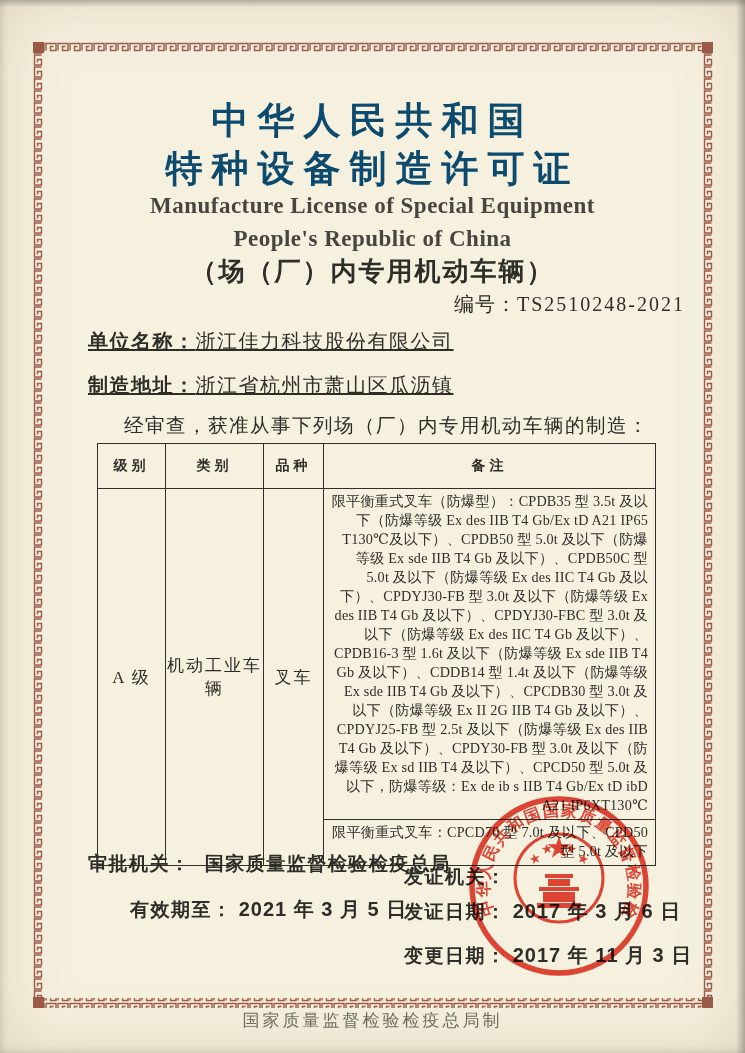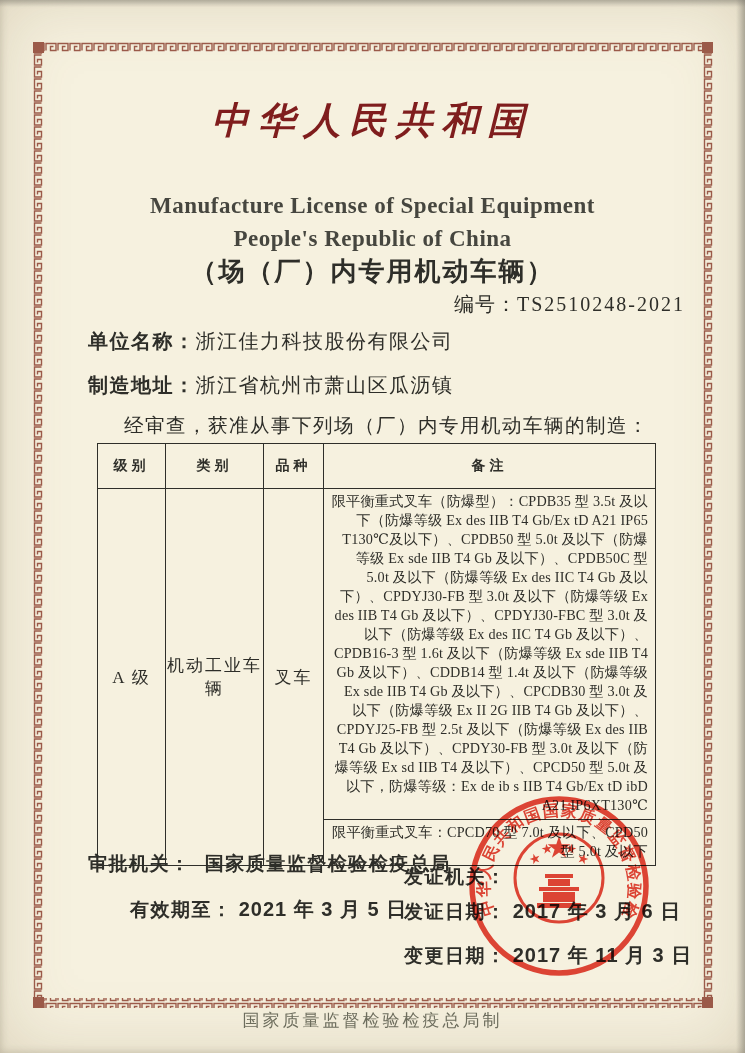--- a/index.html
+++ b/index.html
@@ -12,27 +12,27 @@
     position:relative;width:745px;height:1053px;overflow:hidden;
     background:#f6f1df;
     box-shadow:inset 0 0 70px rgba(135,115,75,.22), inset 0 0 8px rgba(60,55,40,.25);
   }
   .edge-right{position:absolute;right:0;top:0;width:9px;height:100%;
     background:linear-gradient(to left,rgba(110,108,100,.40),rgba(110,108,100,0));}
   .edge-top{position:absolute;left:0;top:0;width:100%;height:7px;
     background:linear-gradient(to bottom,rgba(110,108,100,.35),rgba(110,108,100,0));}
   .frame-svg{position:absolute;left:33px;top:42px;}
   .abs{position:absolute;}
-  .t-red{color:#7f1d1d;font-style:italic;}
+  .t-red{color:#0c4a6e;}
   .title-cn{width:745px;text-align:center;font-weight:700;font-size:37px;letter-spacing:9px;}
   .title-en{width:745px;text-align:center;font-weight:700;font-size:23px;color:#46463f;letter-spacing:.5px;}
   .subtitle{width:745px;text-align:center;font-weight:700;font-size:26px;color:#2e2e29;letter-spacing:2px;}
   .serial{right:60px;top:291px;font-size:20px;color:#2e2e29;letter-spacing:1px;}
   .serial .num{font-family:"Liberation Serif",serif;letter-spacing:2px;}
-  .field-line{left:88px;font-size:20px;color:#2e2e29;letter-spacing:1.5px;}
+  .field-line{left:88px;font-size:20px;color:#2e2e29;letter-spacing:1.5px;text-decoration:underline;}
   .field-line .lbl{font-weight:600;}
   .note-line{left:124px;font-size:19.5px;color:#2e2e29;letter-spacing:1.5px;}
   table.lic{position:absolute;left:97px;top:443px;width:558px;border-collapse:collapse;table-layout:fixed;color:#2e2e29;}
   table.lic td,table.lic th{border:1.6px solid #2f2f2a;vertical-align:middle;}
   table.lic th{font-size:14px;font-weight:600;letter-spacing:4px;height:42px;text-align:center;}
   td.cell-center{text-align:center;font-size:17px;letter-spacing:2px;}
   td.remark{font-size:14.2px;line-height:19px;padding:3px 7px 4px 7px;text-align:right;letter-spacing:.2px;vertical-align:top;}
   td.remark1{height:298px;}
   .f-line{font-size:19px;color:#2e2e29;letter-spacing:1.5px;}
   .f-line .lbl{font-weight:600;}
@@ -62,20 +62,21 @@
     <rect x="10" y="956" width="660" height="10" fill="url(#gkH)"></rect>
     <rect x="0" y="10" width="10" height="946" fill="url(#gkV)"></rect>
     <rect x="670" y="10" width="10" height="946" fill="url(#gkV)"></rect>
     <rect x="0" y="0" width="11" height="11" fill="#9b5a49"></rect>
     <rect x="669" y="0" width="11" height="11" fill="#9b5a49"></rect>
     <rect x="0" y="955" width="11" height="11" fill="#9b5a49"></rect>
     <rect x="669" y="955" width="11" height="11" fill="#9b5a49"></rect>
   </svg>
 
   <div class="abs title-cn t-red" style="top:96px;">中华人民共和国</div>
+  <div class="abs title-cn t-red" style="top:144px;">特种设备制造许可证</div>
   <div class="abs title-en" style="top:193px;">Manufacture License of Special Equipment</div>
   <div class="abs title-en" style="top:226px;">People's Republic of China</div>
   <div class="abs subtitle" style="top:254px;">（场（厂）内专用机动车辆）</div>
 
   <div class="abs serial">
     <span>编号：</span><span class="num">TS2510248-2021</span>
   </div>
 
   <div class="abs field-line" style="top:328px;">
     <span class="lbl">单位名称：</span><span>浙江佳力科技股份有限公司</span>

